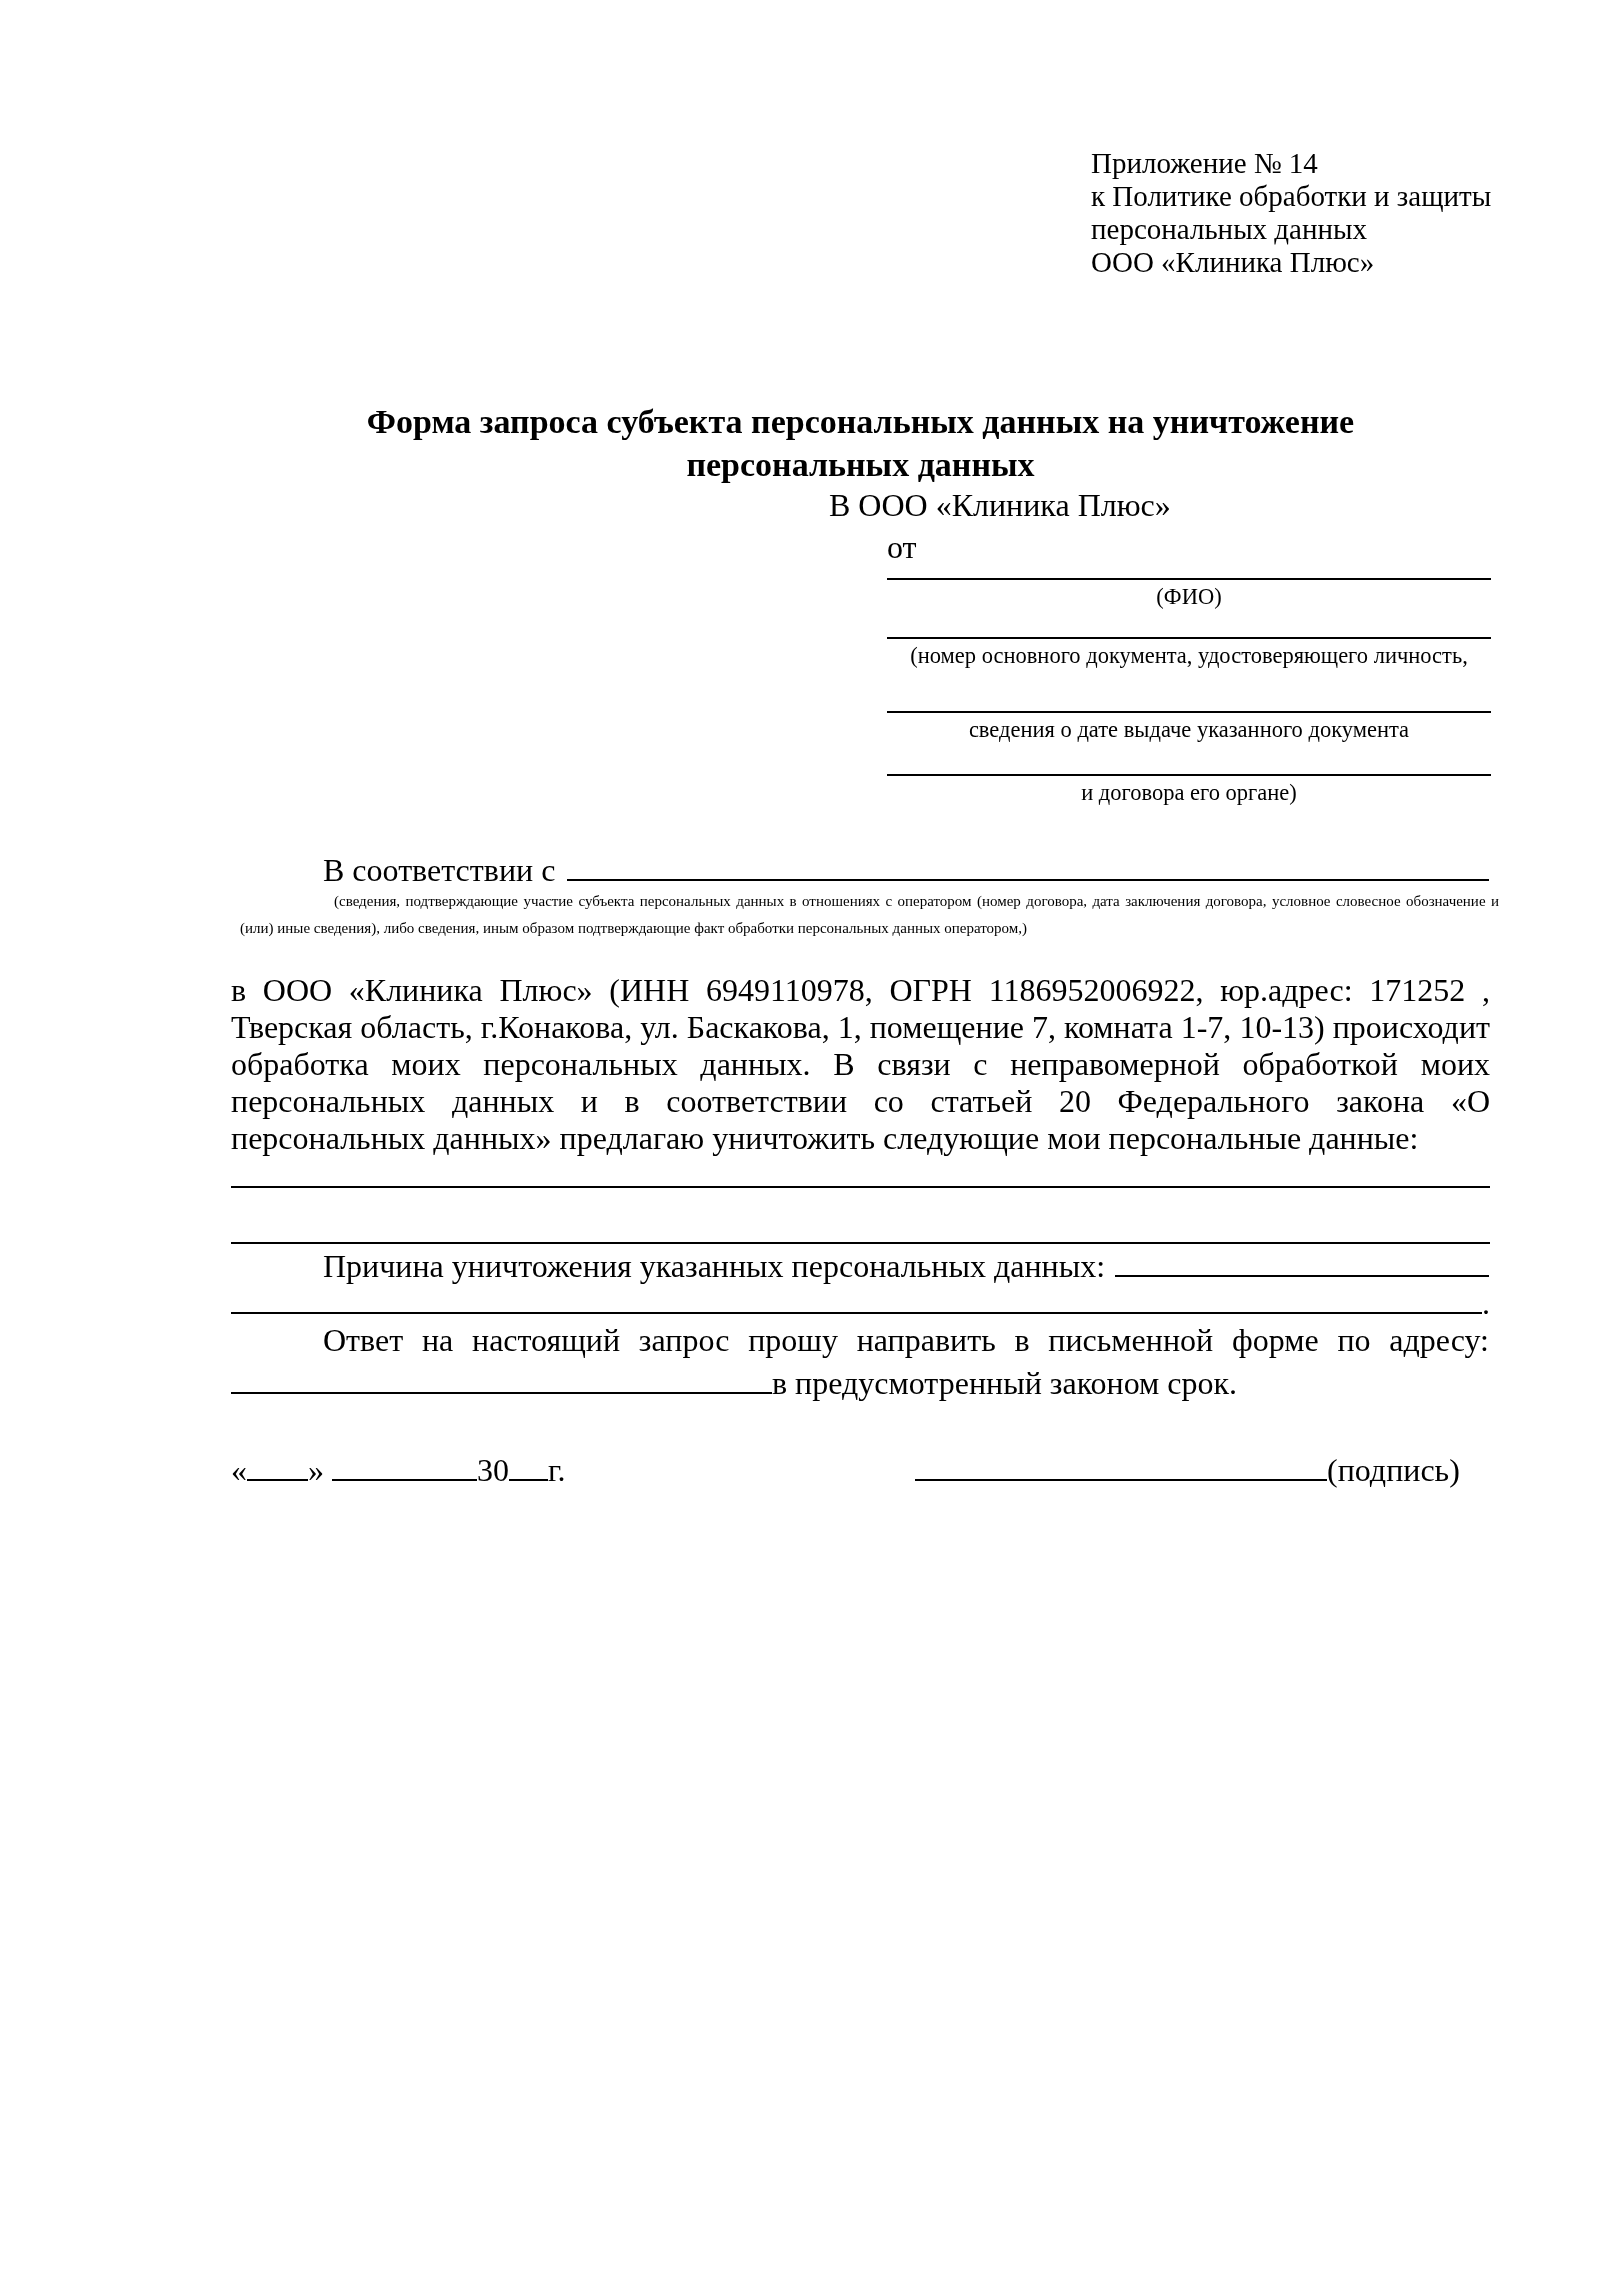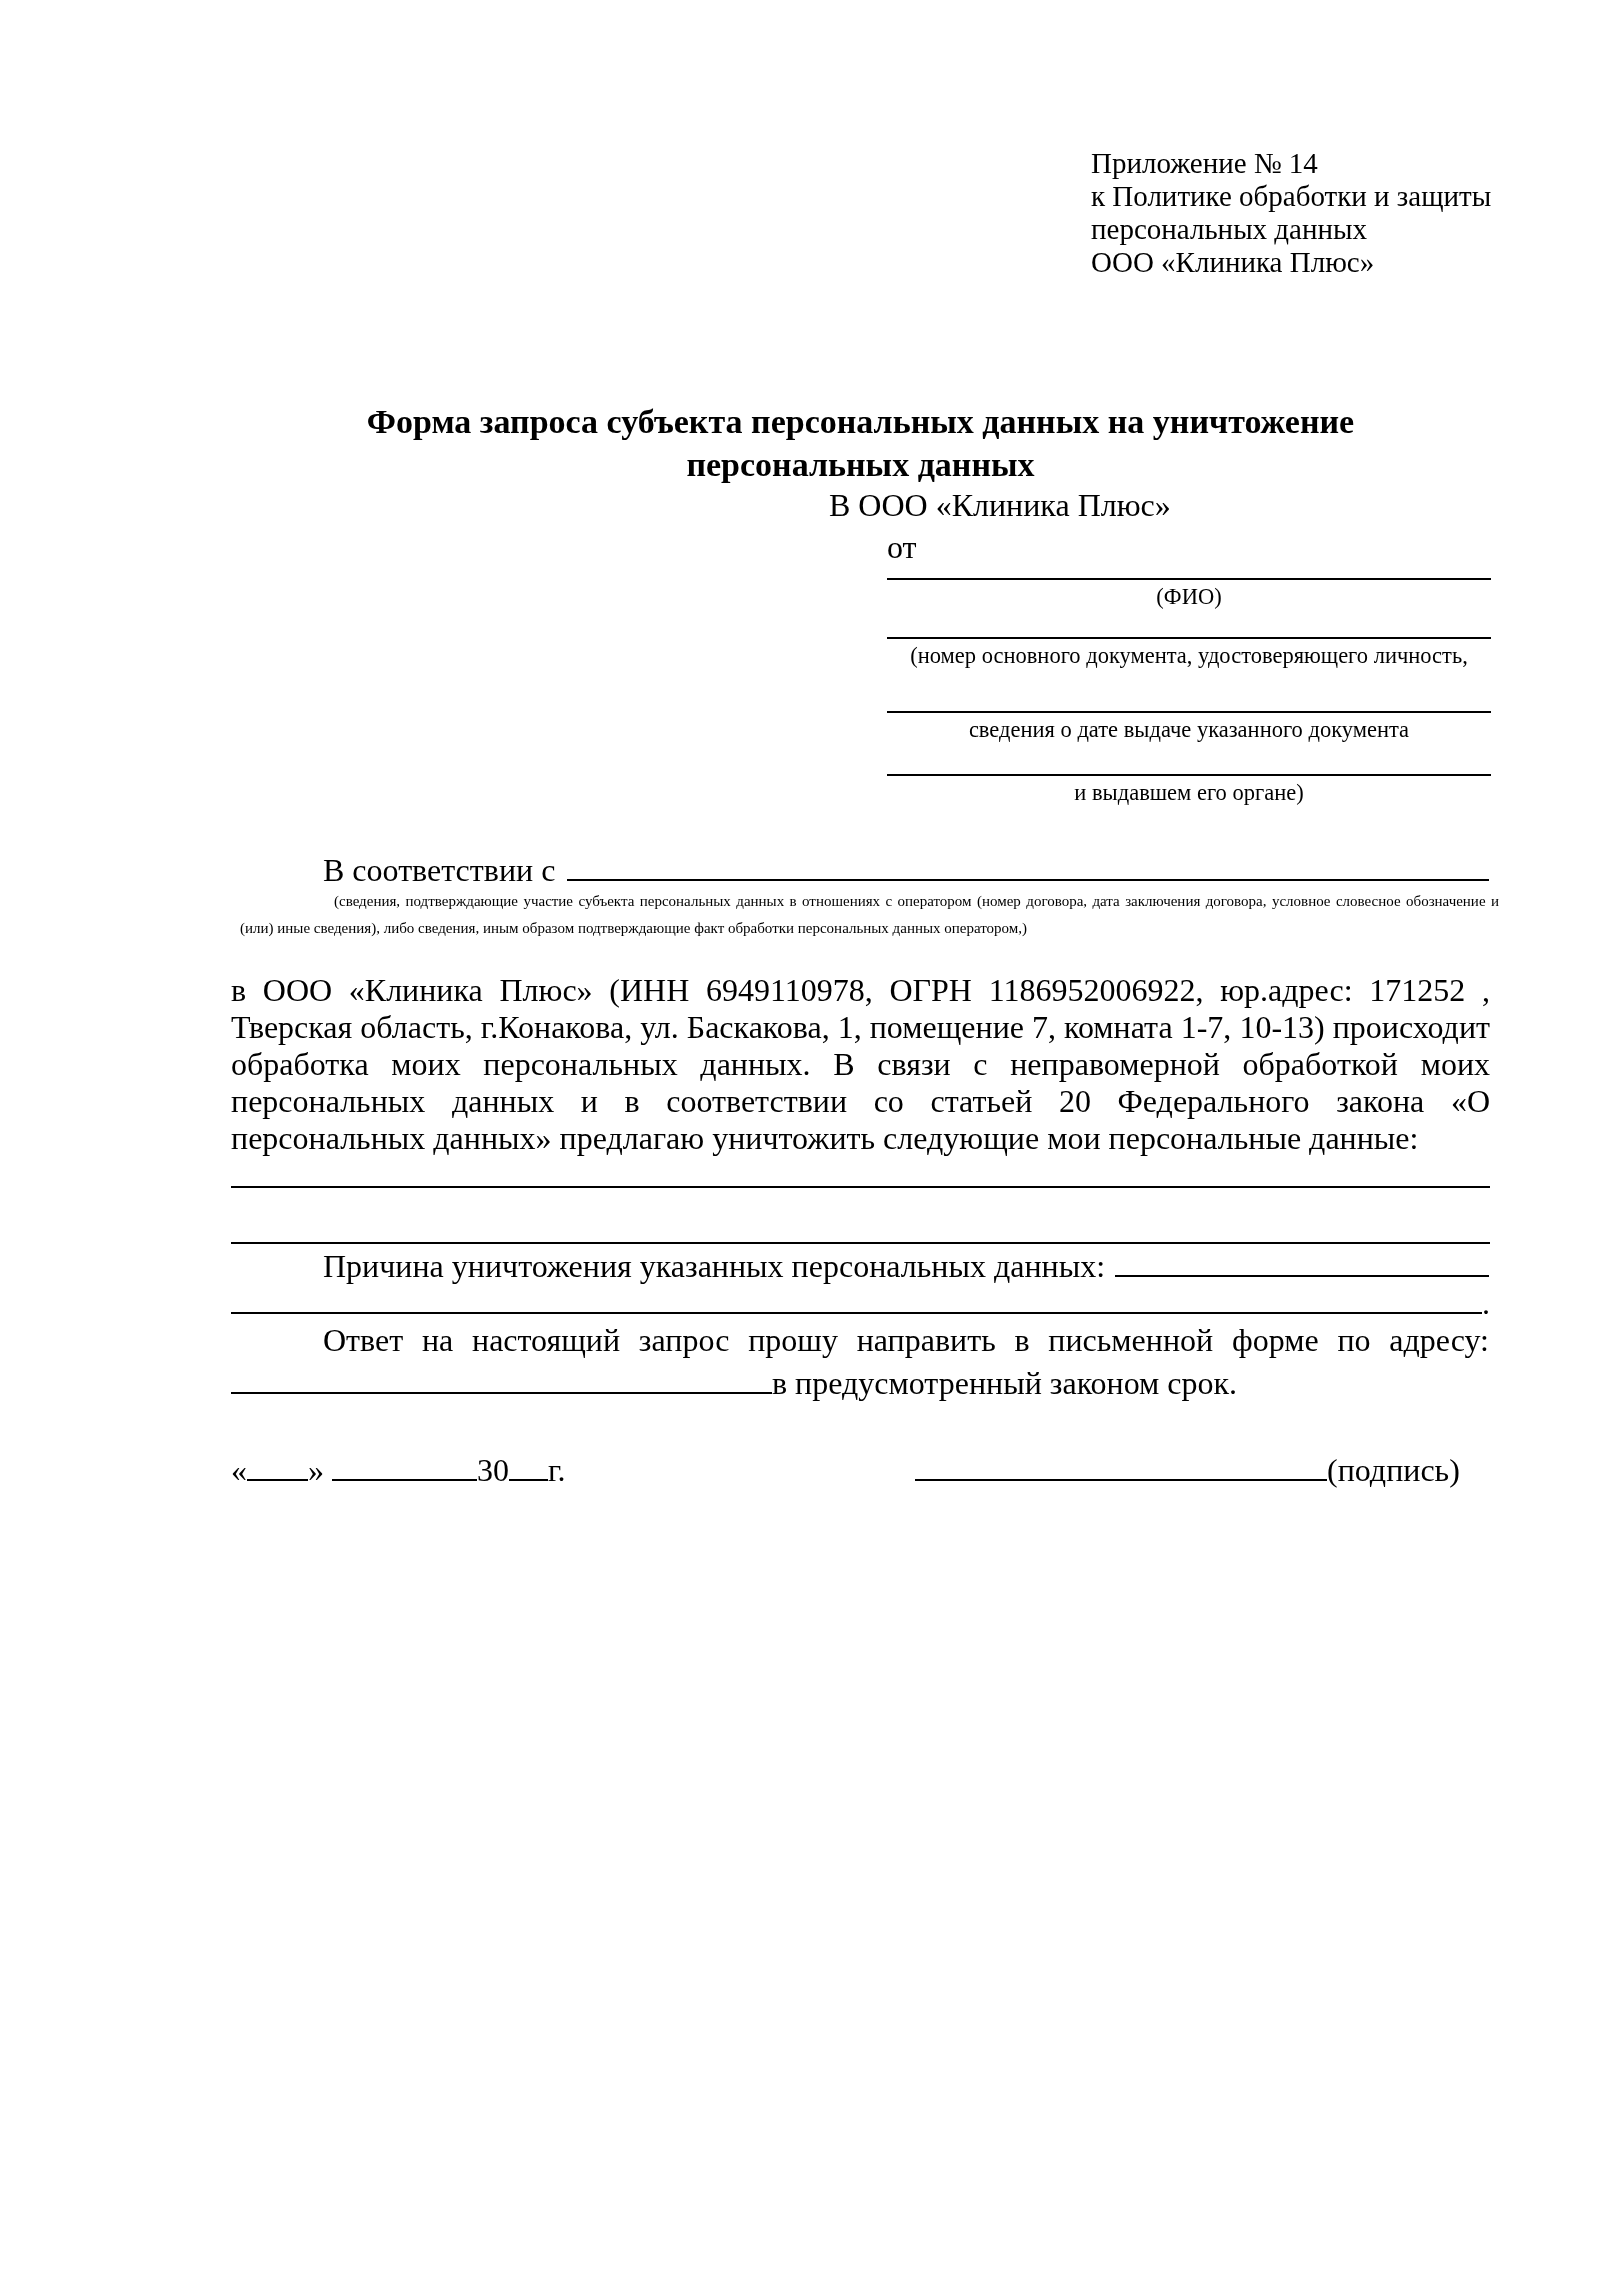--- a/index.html
+++ b/index.html
@@ -80,21 +80,21 @@
   <div class="abs field-line" style="top:547px;"></div>
   <div class="abs field-caption" style="top:584px;">(ФИО)</div>
 
   <div class="abs field-line" style="top:606px;"></div>
   <div class="abs field-caption" style="top:643px;">(номер основного документа, удостоверяющего личность,</div>
 
   <div class="abs field-line" style="top:680px;"></div>
   <div class="abs field-caption" style="top:717px;">сведения о дате выдаче указанного документа</div>
 
   <div class="abs field-line" style="top:743px;"></div>
-  <div class="abs field-caption" style="top:780px;">и выдавшем его органе)</div>
+  <div class="abs field-caption" style="top:780px;">и договора его органе)</div>
 
   <div class="abs accordance-row">
     <span>В соответствии с</span>
     <span class="fill grow" style="margin-left:11.8px;"></span>
   </div>
 
   <div class="abs note">(сведения, подтверждающие участие субъекта персональных данных в отношениях с оператором (номер договора, дата заключения договора, условное словесное обозначение и (или) иные сведения), либо сведения, иным образом подтверждающие факт обработки персональных данных оператором,)</div>
 
   <div class="abs body-par">в ООО «Клиника Плюс» (ИНН 6949110978, ОГРН 1186952006922, юр.адрес: 171252 , Тверская область, г.Конакова, ул. Баскакова, 1, помещение 7, комната 1-7, 10-13) происходит обработка моих персональных данных. В связи с неправомерной обработкой моих персональных данных и в соответствии со статьей 20 Федерального закона «О персональных данных» предлагаю уничтожить следующие мои персональные данные:</div>
 

